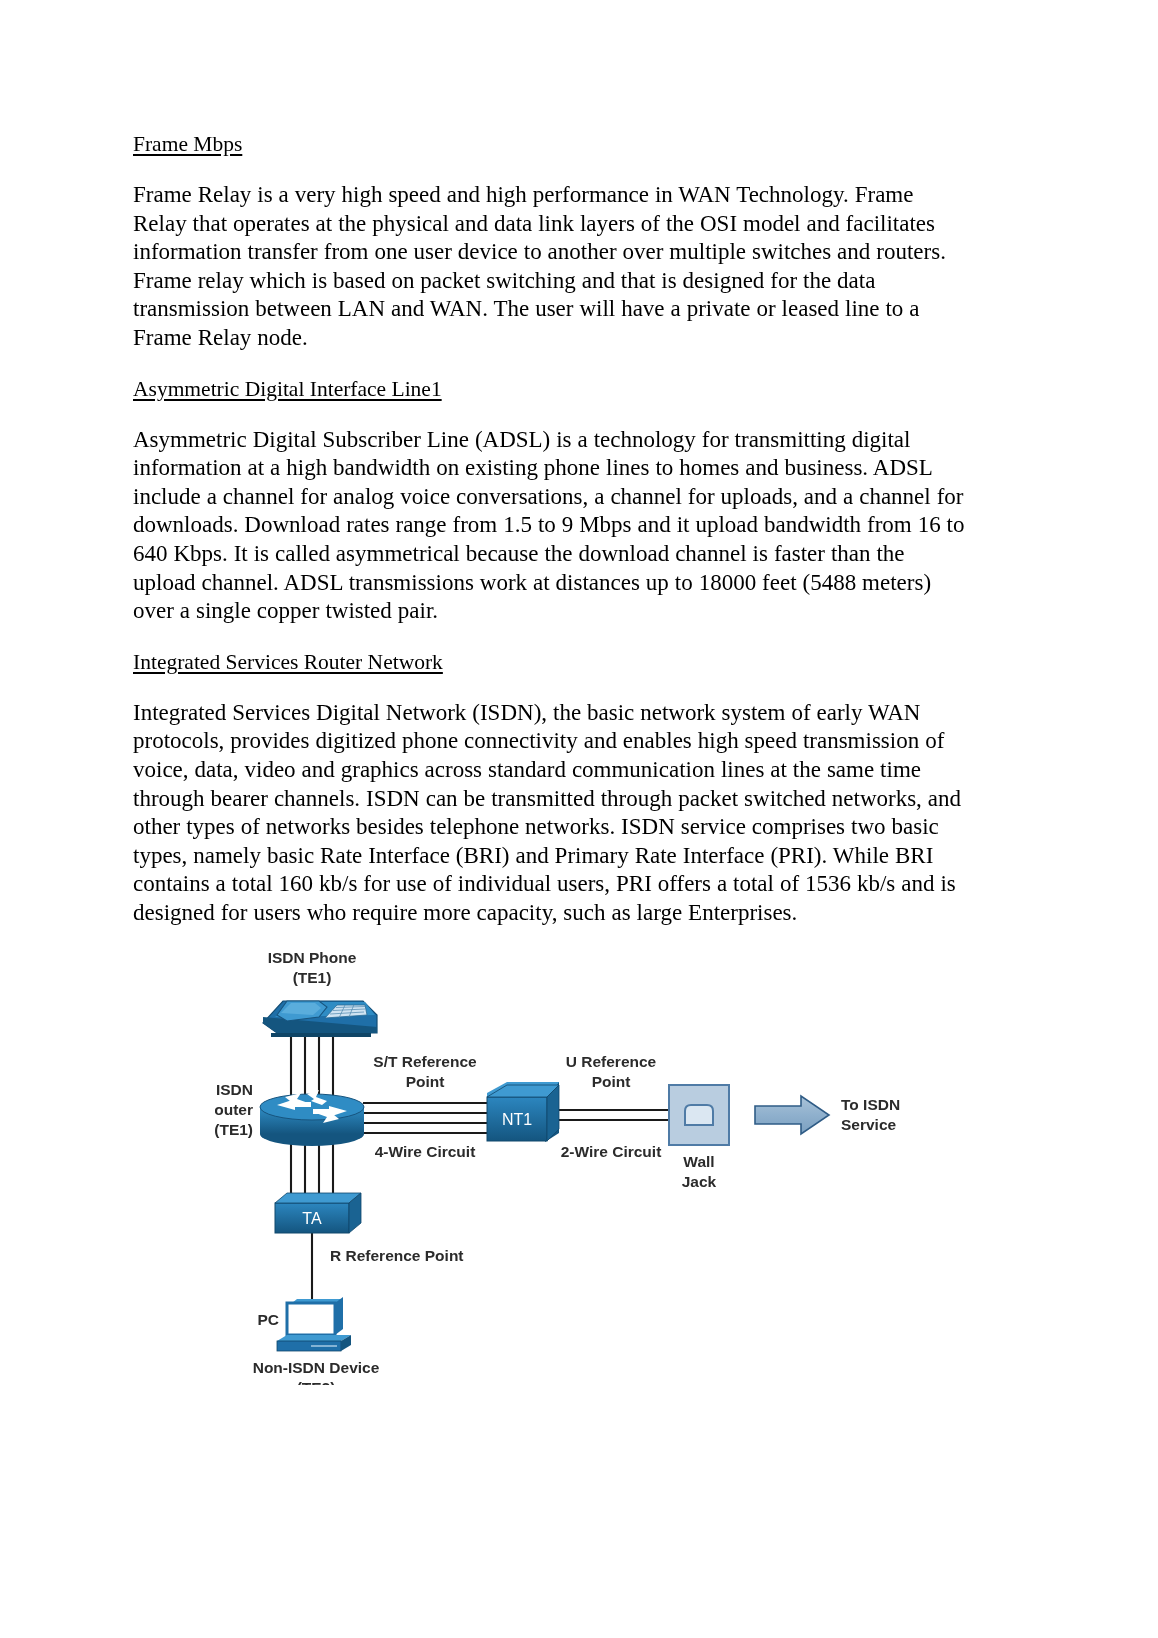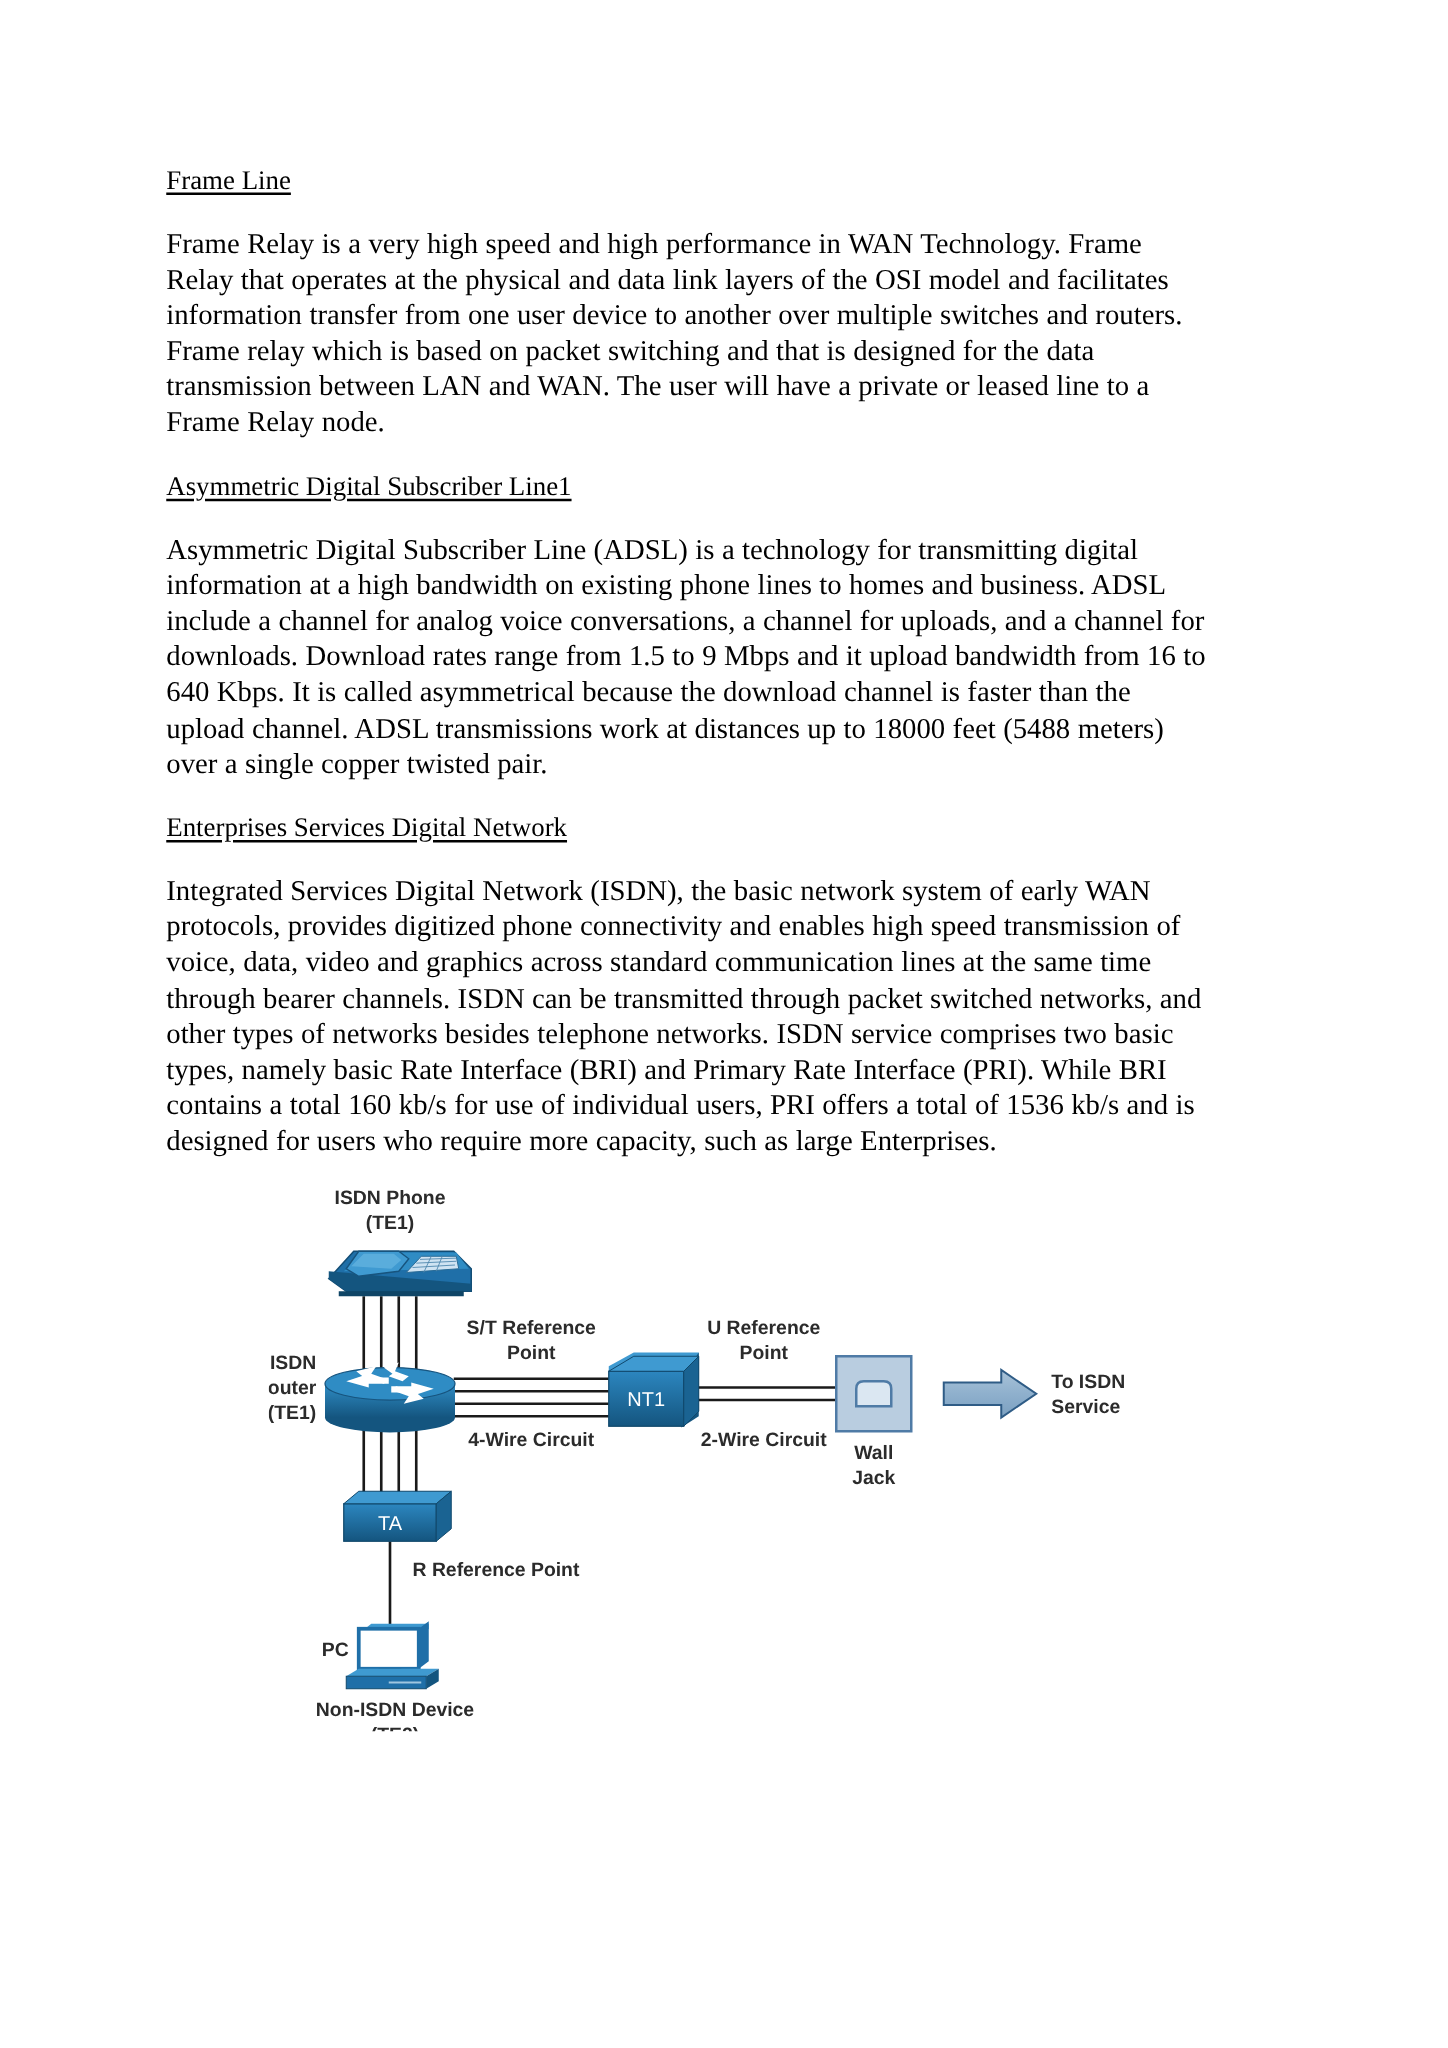--- a/index.html
+++ b/index.html
@@ -73,31 +73,31 @@
   }
 </style>
 </head>
 <body>
 
 <div class="page">
 
   <div class="content">
 
     <div class="heading-wrap">
-      <h2 class="heading">Frame Line</h2>
+      <h2 class="heading">Frame Mbps</h2>
     </div>
     <p class="para wide">Frame Relay is a very high speed and high performance in WAN Technology. Frame Relay that operates at the physical and data link layers of the OSI model and facilitates information transfer from one user device to another over multiple switches and routers. Frame relay which is based on packet switching and that is designed for the data transmission between LAN and WAN. The user will have a private or leased line to a Frame Relay node.</p>
 
     <div class="heading-wrap">
-      <h2 class="heading">Asymmetric Digital Subscriber Line1</h2>
+      <h2 class="heading">Asymmetric Digital Interface Line1</h2>
     </div>
     <p class="para wide">Asymmetric Digital Subscriber Line (ADSL) is a technology for transmitting digital information at a high bandwidth on existing phone lines to homes and business. ADSL include a channel for analog voice conversations, a channel for uploads, and a channel for downloads. Download rates range from 1.5 to 9 Mbps and it upload bandwidth from 16 to 640 Kbps. It is called asymmetrical because the download channel is faster than the upload channel. ADSL transmissions work at distances up to 18000 feet (5488 meters) over a single copper twisted pair.</p>
 
     <div class="heading-wrap">
-      <h2 class="heading">Enterprises Services Digital Network</h2>
+      <h2 class="heading">Integrated Services Router Network</h2>
     </div>
     <p class="para wide">Integrated Services Digital Network (ISDN), the basic network system of early WAN protocols, provides digitized phone connectivity and enables high speed transmission of voice, data, video and graphics across standard communication lines at the same time through bearer channels. ISDN can be transmitted through packet switched networks, and other types of networks besides telephone networks. ISDN service comprises two basic types, namely basic Rate Interface (BRI) and Primary Rate Interface (PRI). While BRI contains a total 160 kb/s for use of individual users, PRI offers a total of 1536 kb/s and is designed for users who require more capacity, such as large Enterprises.</p>
 
   </div>
 
   <div class="diagram">
     <svg width="720" height="440" viewBox="0 0 720 440" xmlns="http://www.w3.org/2000/svg">
       <defs>
         <linearGradient id="gradArrow" x1="0" y1="0" x2="0" y2="1">
           <stop offset="0%" stop-color="#a9c3d9"></stop>

